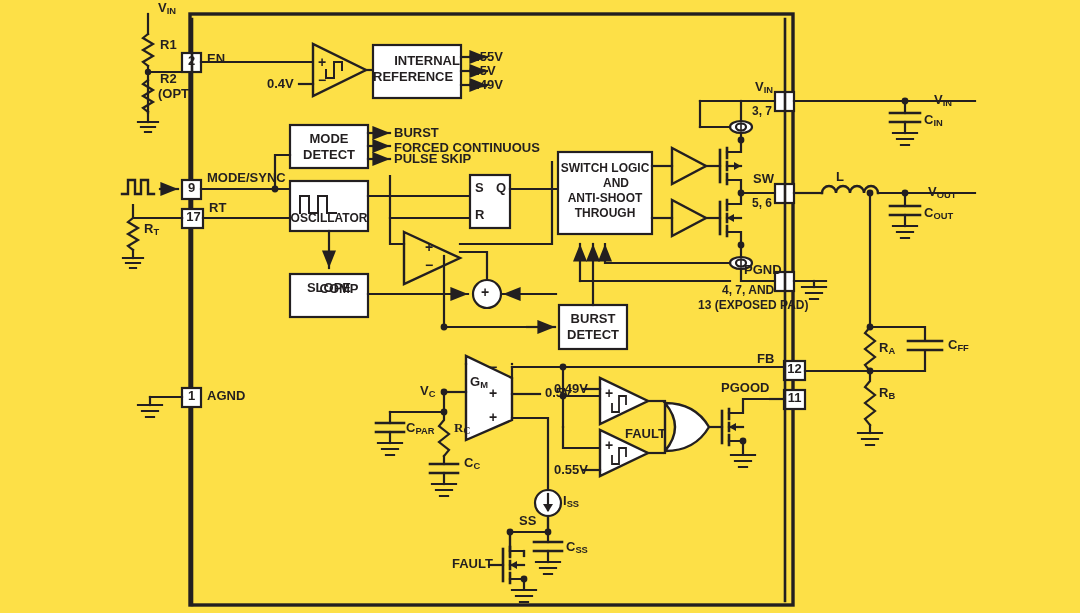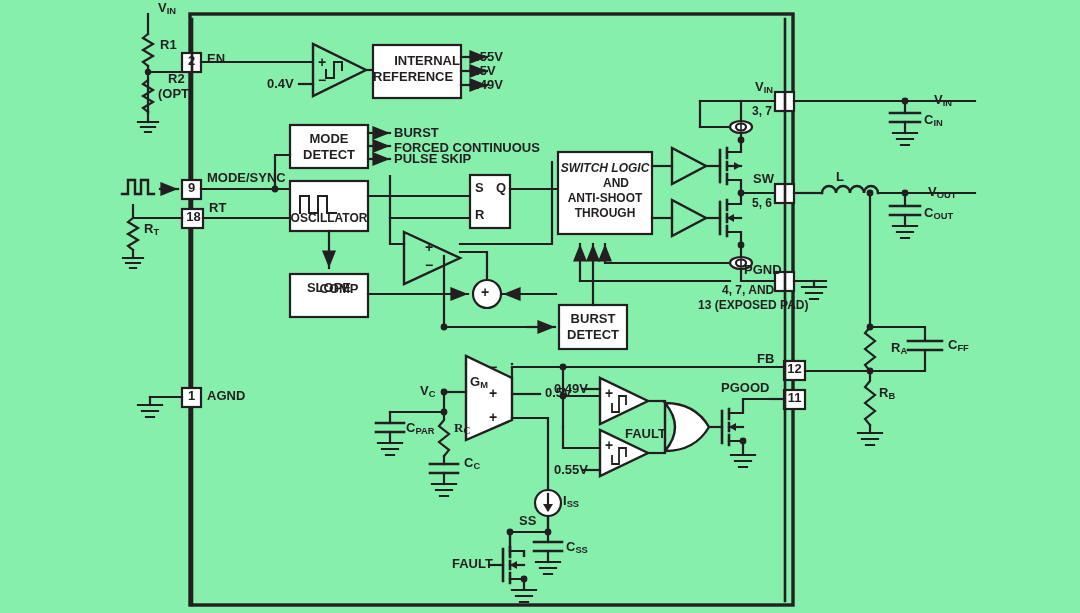--- a/index.html
+++ b/index.html
@@ -1,16 +1,16 @@
 <!DOCTYPE html>
 <html><head>
 <meta charset="utf-8">
 <style>
   html,body{margin:0;padding:0;background:#ffffff;}
-  #stage{position:relative;width:1080px;height:613px;background:#86efac;
+  #stage{position:relative;width:1080px;height:613px;background:#fde047;
          font-family:"Liberation Sans",sans-serif;color:#231f20;overflow:hidden;}
   svg{position:absolute;left:0;top:0;width:1080px;height:613px;}
   .lbl{position:absolute;font-family:"Liberation Sans",sans-serif;color:#231f20;
        font-weight:bold;white-space:nowrap;line-height:1.05;}
   .f13{font-size:13px;}
   .f12{font-size:12px;}
   .f14{font-size:14px;}
   .sub{font-size:0.72em;vertical-align:-0.25em;letter-spacing:0;}
   .ctr{text-align:center;}
 </style>
@@ -298,26 +298,26 @@
     <path d="M512,590 L536,590 M516,596 L532,596 M520,602 L528,602"></path>
 
     <path d="M489,565 L503,565"></path>
     <path d="M510,551 L510,532"></path>
 
   </g>
 </svg>
 
 <div class="lbl f13" style="left:158px;top:1px;">V<span class="sub">IN</span></div>
 <div class="lbl f13" style="left:160px;top:38px;">R1</div>
-<div class="lbl f13" style="left:160px;top:72px;margin-left:8px;">R2</div>
+<div class="lbl f13" style="left:160px;top:72px;">R2</div>
 <div class="lbl f13" style="left:158px;top:87px;">(OPT)</div>
 
 <div class="lbl f13 ctr" style="left:182px;top:54px;width:19px;">2</div>
 <div class="lbl f13 ctr" style="left:182px;top:181px;width:19px;">9</div>
-<div class="lbl f13 ctr" style="left:183px;top:210px;width:21px;">18</div>
+<div class="lbl f13 ctr" style="left:183px;top:210px;width:21px;">17</div>
 <div class="lbl f13 ctr" style="left:182px;top:389px;width:19px;">1</div>
 <div class="lbl f13 ctr" style="left:784px;top:362px;width:21px;">12</div>
 <div class="lbl f13 ctr" style="left:784px;top:391px;width:21px;">11</div>
 
 <div class="lbl f13" style="left:207px;top:52px;">EN</div>
 <div class="lbl f13" style="left:207px;top:171px;">MODE/SYNC</div>
 <div class="lbl f13" style="left:209px;top:201px;">RT</div>
 <div class="lbl f13" style="left:207px;top:389px;">AGND</div>
 
 <div class="lbl f13" style="left:755px;top:80px;">V<span class="sub">IN</span></div>
@@ -355,34 +355,34 @@
 <div class="lbl f13 ctr" style="left:290px;top:282px;width:98px;">COMP</div>
 
 <div class="lbl f14" style="left:425px;top:240px;">+</div>
 <div class="lbl f14" style="left:425px;top:258px;">−</div>
 <div class="lbl f14" style="left:481px;top:285px;">+</div>
 
 <div class="lbl f13" style="left:475px;top:181px;">S</div>
 <div class="lbl f13" style="left:496px;top:181px;">Q</div>
 <div class="lbl f13" style="left:475px;top:208px;">R</div>
 
-<div class="lbl f12 ctr" style="left:556px;top:162px;width:98px;font-style:italic;">SWITCH LOGIC</div>
+<div class="lbl f12 ctr" style="left:556px;top:162px;width:98px;">SWITCH LOGIC</div>
 <div class="lbl f12 ctr" style="left:556px;top:177px;width:120px;">AND</div>
 <div class="lbl f12 ctr" style="left:556px;top:192px;width:98px;">ANTI-SHOOT</div>
 <div class="lbl f12 ctr" style="left:556px;top:207px;width:98px;">THROUGH</div>
 
 <div class="lbl f13 ctr" style="left:559px;top:312px;width:68px;">BURST</div>
 <div class="lbl f13 ctr" style="left:559px;top:328px;width:68px;">DETECT</div>
 
 <div class="lbl f13" style="left:934px;top:93px;">V<span class="sub">IN</span></div>
 <div class="lbl f13" style="left:924px;top:113px;">C<span class="sub">IN</span></div>
 <div class="lbl f13" style="left:836px;top:170px;">L</div>
 <div class="lbl f13" style="left:928px;top:185px;">V<span class="sub">OUT</span></div>
 <div class="lbl f13" style="left:924px;top:206px;">C<span class="sub">OUT</span></div>
-<div class="lbl f13" style="left:879px;top:341px;margin-left:12px;">R<span class="sub">A</span></div>
+<div class="lbl f13" style="left:879px;top:341px;">R<span class="sub">A</span></div>
 <div class="lbl f13" style="left:948px;top:338px;">C<span class="sub">FF</span></div>
 <div class="lbl f13" style="left:879px;top:386px;">R<span class="sub">B</span></div>
 
 <div class="lbl f13" style="left:470px;top:375px;">G<span class="sub">M</span></div>
 <div class="lbl f14" style="left:489px;top:360px;">−</div>
 <div class="lbl f14" style="left:489px;top:386px;">+</div>
 <div class="lbl f14" style="left:489px;top:410px;">+</div>
 <div class="lbl f13" style="left:545px;top:386px;">0.5V</div>
 <div class="lbl f13" style="left:420px;top:384px;">V<span class="sub">C</span></div>
 

